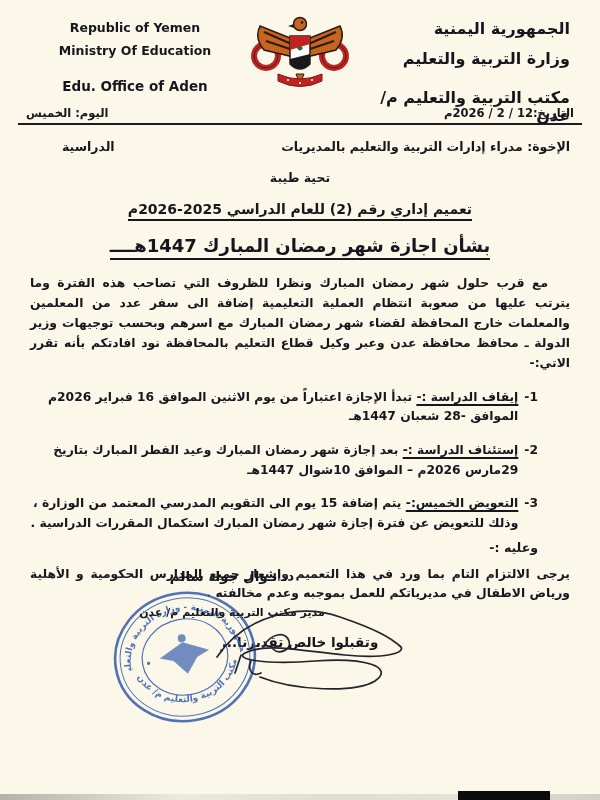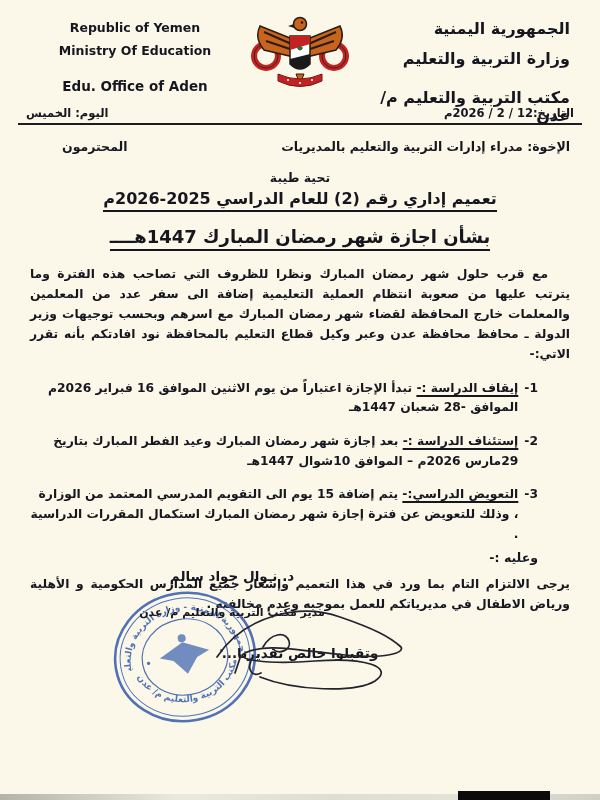--- a/index.html
+++ b/index.html
@@ -38,21 +38,21 @@
     font-weight:bold;font-size:11.5px;
   }
   
   .addressee{
     display:flex;justify-content:space-between;
     margin:14px 30px 0 62px;
     font-weight:bold;font-size:12.5px;
   }
   .center-line{text-align:center;font-weight:bold;}
   .greeting{margin-top:16px;font-size:12.5px;}
-  .doc-title{margin-top:4px;font-size:16px;}
+  .doc-title{margin-top:16px;font-size:14px;}
   .doc-title span, .doc-subject span{
     display:inline-block;border-bottom:2px solid #16161f;padding-bottom:2px;
   }
   .doc-subject{margin-top:14px;font-size:18px;}
   
   .body-text{
     margin:14px 30px 0 30px;
     font-size:12.3px;font-weight:bold;
     line-height:1.62;
     text-align:justify;
@@ -132,21 +132,21 @@
     </div>
   </div>
 
   <div class="meta-row">
     <span>التاريخ:12 / 2 / 2026م</span>
     <span>اليوم: الخميس</span>
   </div>
 
   <div class="addressee">
     <span>الإخوة: مدراء إدارات التربية والتعليم بالمديريات</span>
-    <span>المحترمون</span>
+    <span>الدراسية</span>
   </div>
 
   <div class="center-line greeting">تحية طيبة</div>
   <div class="center-line doc-title">
     <span>تعميم إداري رقم (2) للعام الدراسي 2025-2026م</span>
   </div>
   <div class="center-line doc-subject">
     <span>بشأن اجازة شهر رمضان المبارك 1447هــــ</span>
   </div>
 
@@ -156,21 +156,21 @@
     <div class="item">
       <span class="num">1-</span>
       <div><span class="head">إيقاف الدراسة :-</span> <span>تبدأ الإجازة اعتباراً من يوم الاثنين الموافق 16 فبراير 2026م الموافق -28 شعبان 1447هـ</span></div>
     </div>
     <div class="item">
       <span class="num">2-</span>
       <div><span class="head">إستئناف الدراسة :-</span> <span>بعد إجازة شهر رمضان المبارك وعيد الفطر المبارك بتاريخ 29مارس 2026م – الموافق 10شوال 1447هـ</span></div>
     </div>
     <div class="item">
       <span class="num">3-</span>
-      <div><span class="head">التعويض الدراسي:-</span> <span>يتم إضافة 15 يوم الى التقويم المدرسي المعتمد من الوزارة ، وذلك للتعويض عن فترة إجازة شهر رمضان المبارك استكمال المقررات الدراسية .</span></div>
+      <div><span class="head">التعويض الخميس:-</span> <span>يتم إضافة 15 يوم الى التقويم المدرسي المعتمد من الوزارة ، وذلك للتعويض عن فترة إجازة شهر رمضان المبارك استكمال المقررات الدراسية .</span></div>
     </div>
   </div>
 
   <div class="therefore">وعليه :-</div>
   <p class="body-text closing">يرجى الالتزام التام بما ورد في هذا التعميم وإشعار جميع المدارس الحكومية و الأهلية ورياض الاطفال في مديرياتكم للعمل بموجبه وعدم مخالفته .</p>
 
   <div class="center-line regards">وتقبلوا خالص تقديرنا...</div>
 
   <div class="stamp">
     <svg width="178" height="150" viewBox="0 0 178 150">

